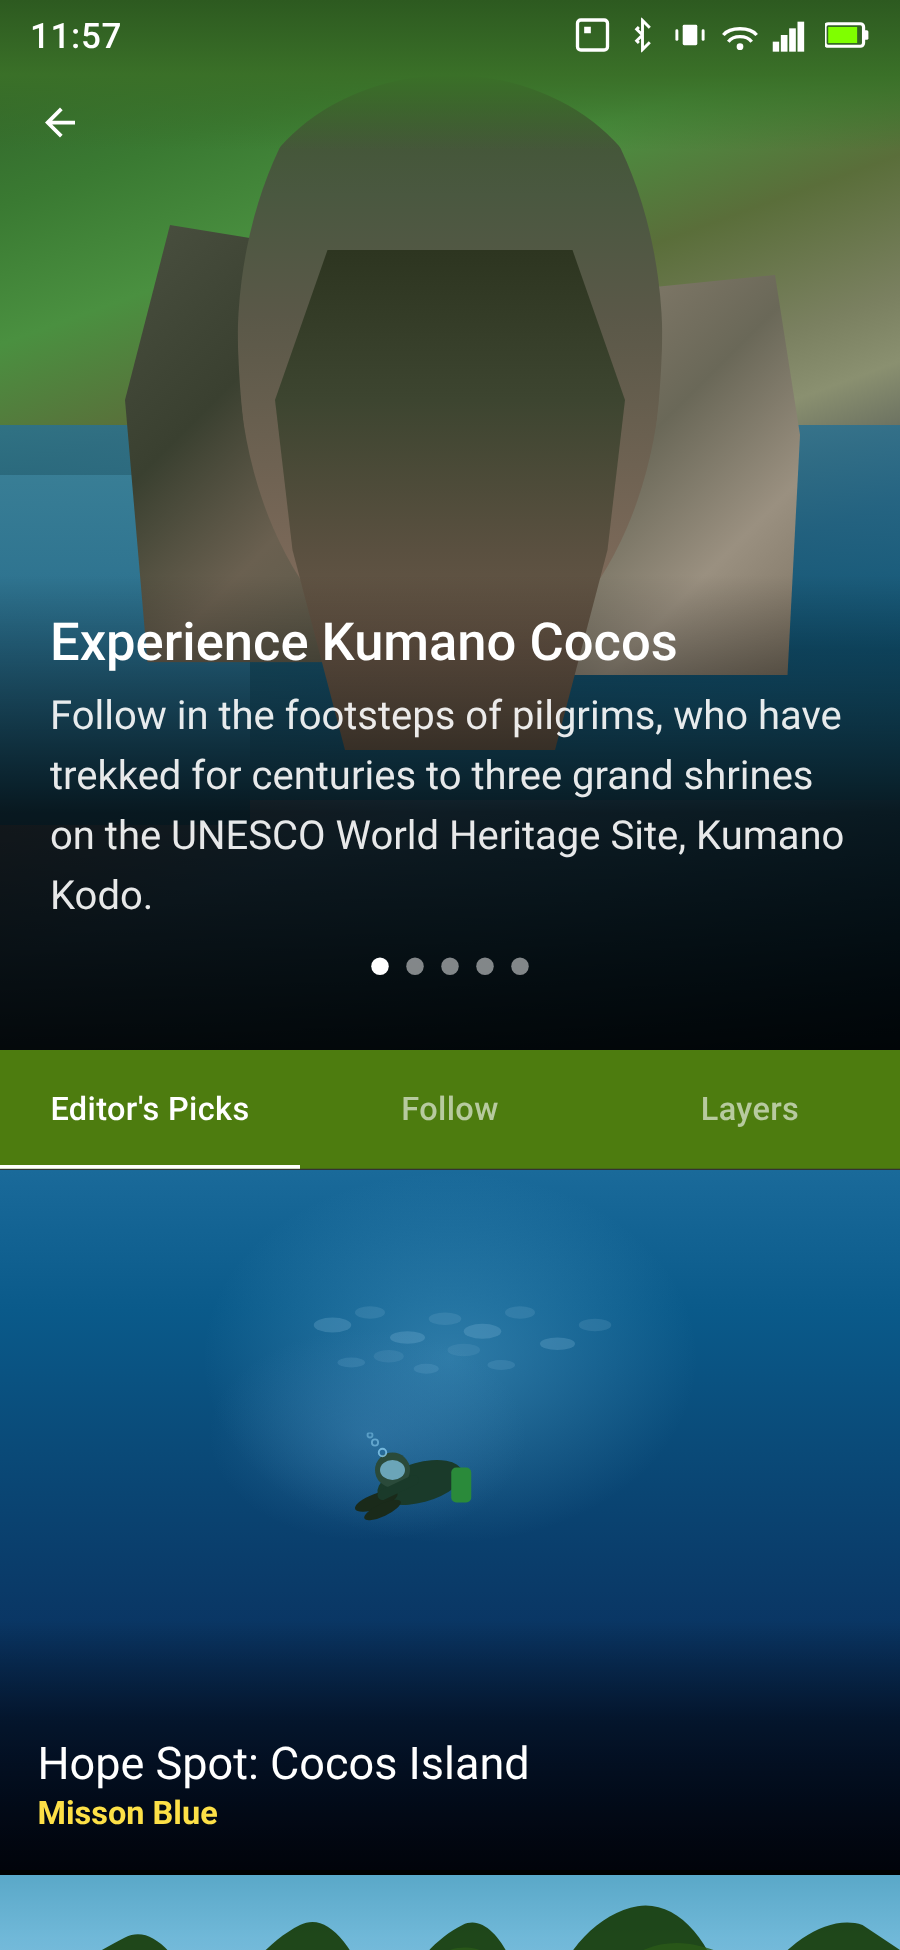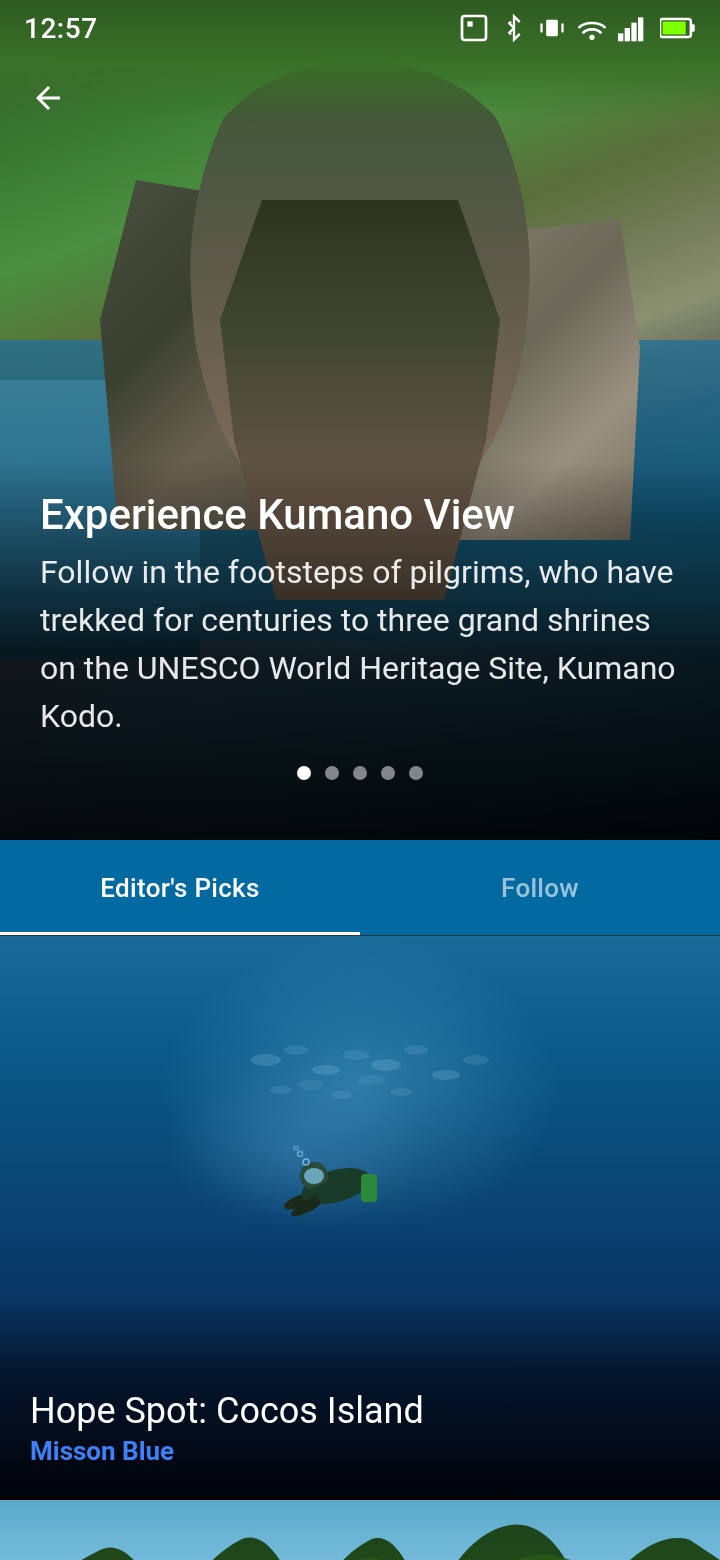--- a/index.html
+++ b/index.html
@@ -172,21 +172,21 @@
       border-radius: 50%;
       background: rgba(255,255,255,0.5);
     }
     .dot.active {
       background: #fff;
     }
 
     
     .tabs-bar {
       width: 720px;
-      background: #0369a1;
+      background: #4d7c0f;
       display: flex;
       align-items: center;
       height: 96px;
       border-bottom: 1px solid #333;
     }
     .tab-item {
       flex: 1;
       display: flex;
       align-items: center;
       justify-content: center;
@@ -260,21 +260,21 @@
       position: absolute;
       bottom: 30px; left: 30px; right: 30px;
     }
     .card-title {
       color: #fff;
       font-size: 36px;
       font-weight: 400;
       margin-bottom: 4px;
     }
     .card-subtitle {
-      color: #3b82f6;
+      color: #fde047;
       font-size: 26px;
       font-weight: 700;
     }
 
     
     .forest-bg {
       background: linear-gradient(180deg, #6ab0d0 0%, #82c0e0 30%, #a0d0b0 60%, #5a8030 80%, #3a6020 100%);
       width: 100%; height: 100%;
       position: relative;
       overflow: hidden;
@@ -283,21 +283,21 @@
       position: absolute;
       top: 0; left: 0; right: 0;
       height: 50%;
       background: linear-gradient(180deg, #5aa8c8 0%, #70b8d8 50%, transparent 100%);
     }
   </style>
 </head>
 <body>
 
 <div class="status-bar">
-  <span class="status-time">12:57</span>
+  <span class="status-time">11:57</span>
   <div class="status-icons">
 
     <svg width="32" height="32" viewBox="0 0 24 24">
         <rect x="3" y="3" width="18" height="18" rx="2" ry="2" fill="none" stroke="white" stroke-width="2"></rect>
         <path d="M7 7h4v4H7z" fill="white"></path>
       </svg>
 
     <svg width="28" height="28" viewBox="0 0 24 24">
         <path d="M17 7l-5-5v10l-4-4 1.5-1.5M17 17l-5 5V12l-4 4 1.5 1.5" stroke="white" stroke-width="2" fill="none"></path>
       </svg>
@@ -341,39 +341,42 @@
   <div class="hero-foliage"></div>
   <div class="hero-overlay"></div>
 
   <div class="hero-back-btn">
     <svg width="36" height="36" viewBox="0 0 24 24">
       <path d="M20 11H7.83l5.59-5.59L12 4l-8 8 8 8 1.41-1.41L7.83 13H20v-2z"></path>
     </svg>
   </div>
 
   <div class="hero-content">
-    <div class="hero-title">Experience Kumano View</div>
+    <div class="hero-title">Experience Kumano Cocos</div>
     <div class="hero-description">Follow in the footsteps of pilgrims, who have trekked for centuries to three grand shrines on the UNESCO World Heritage Site, Kumano Kodo.</div>
   </div>
 
   <div class="hero-dots">
     <div class="dot active"></div>
     <div class="dot"></div>
     <div class="dot"></div>
     <div class="dot"></div>
     <div class="dot"></div>
   </div>
 </div>
 
 <div class="tabs-bar">
   <div class="tab-item active">
     <span>Editor's Picks</span>
   </div>
   <div class="tab-item">
     <span>Follow</span>
+  </div>
+  <div class="tab-item">
+    <span>Layers</span>
   </div>
 </div>
 
 <div class="content-area">
 
   <div class="card card-1">
     <div class="underwater-bg">
       <div class="underwater-light"></div>
       <div class="underwater-bubbles"></div>
 

